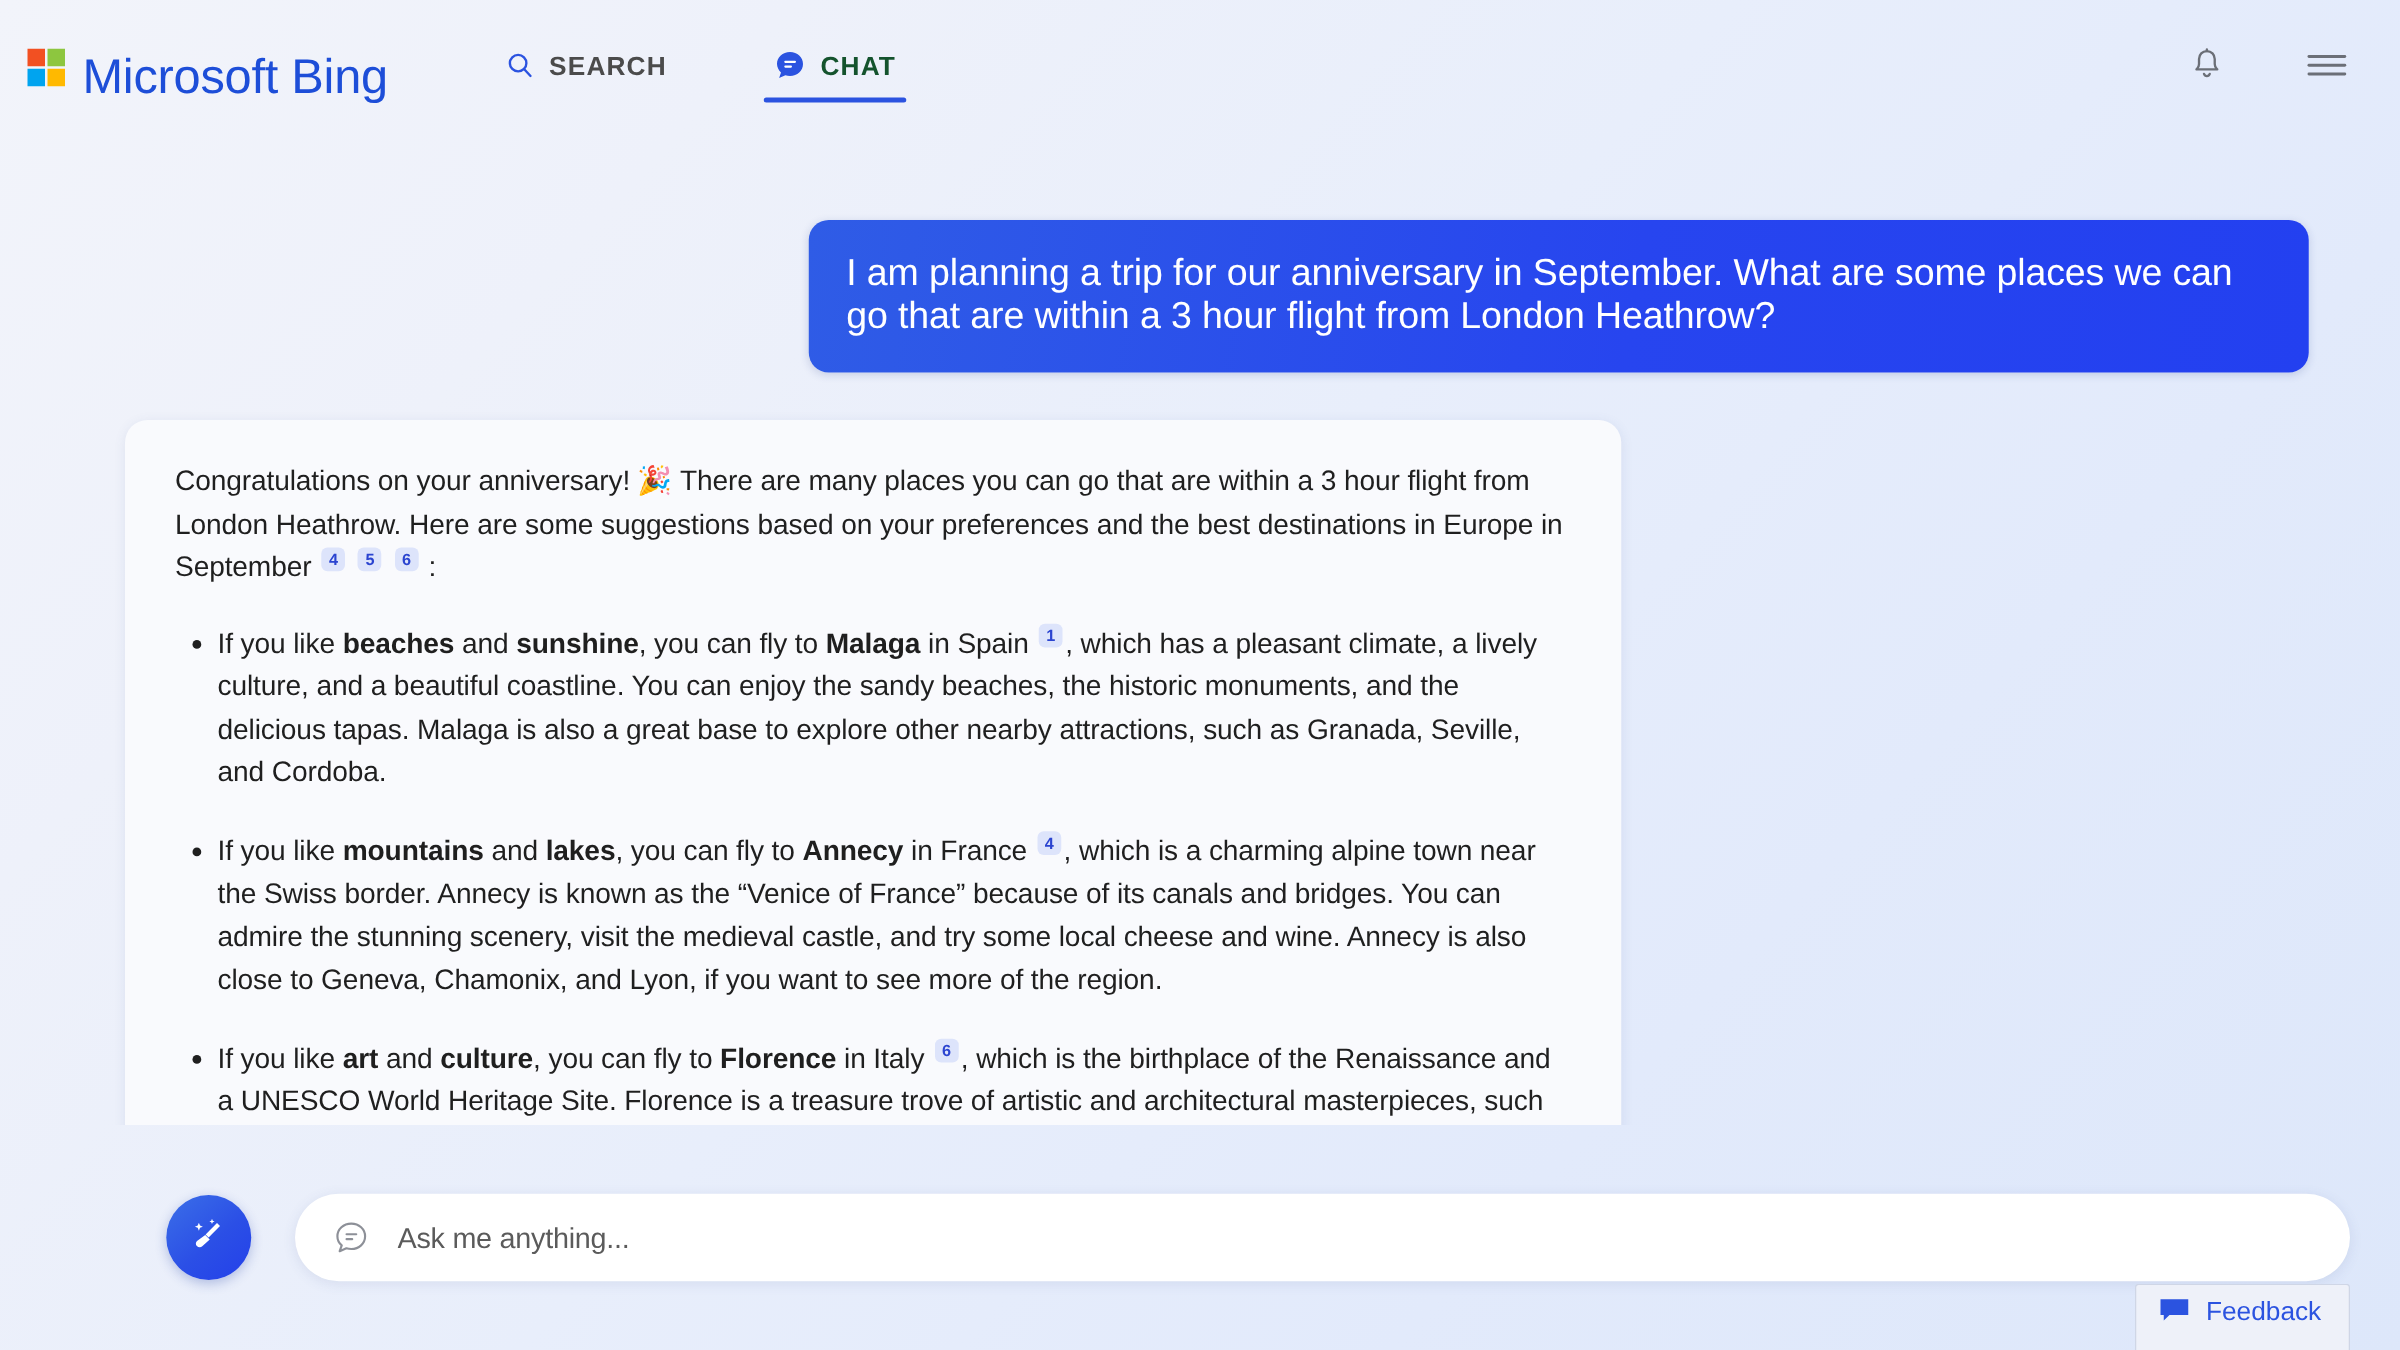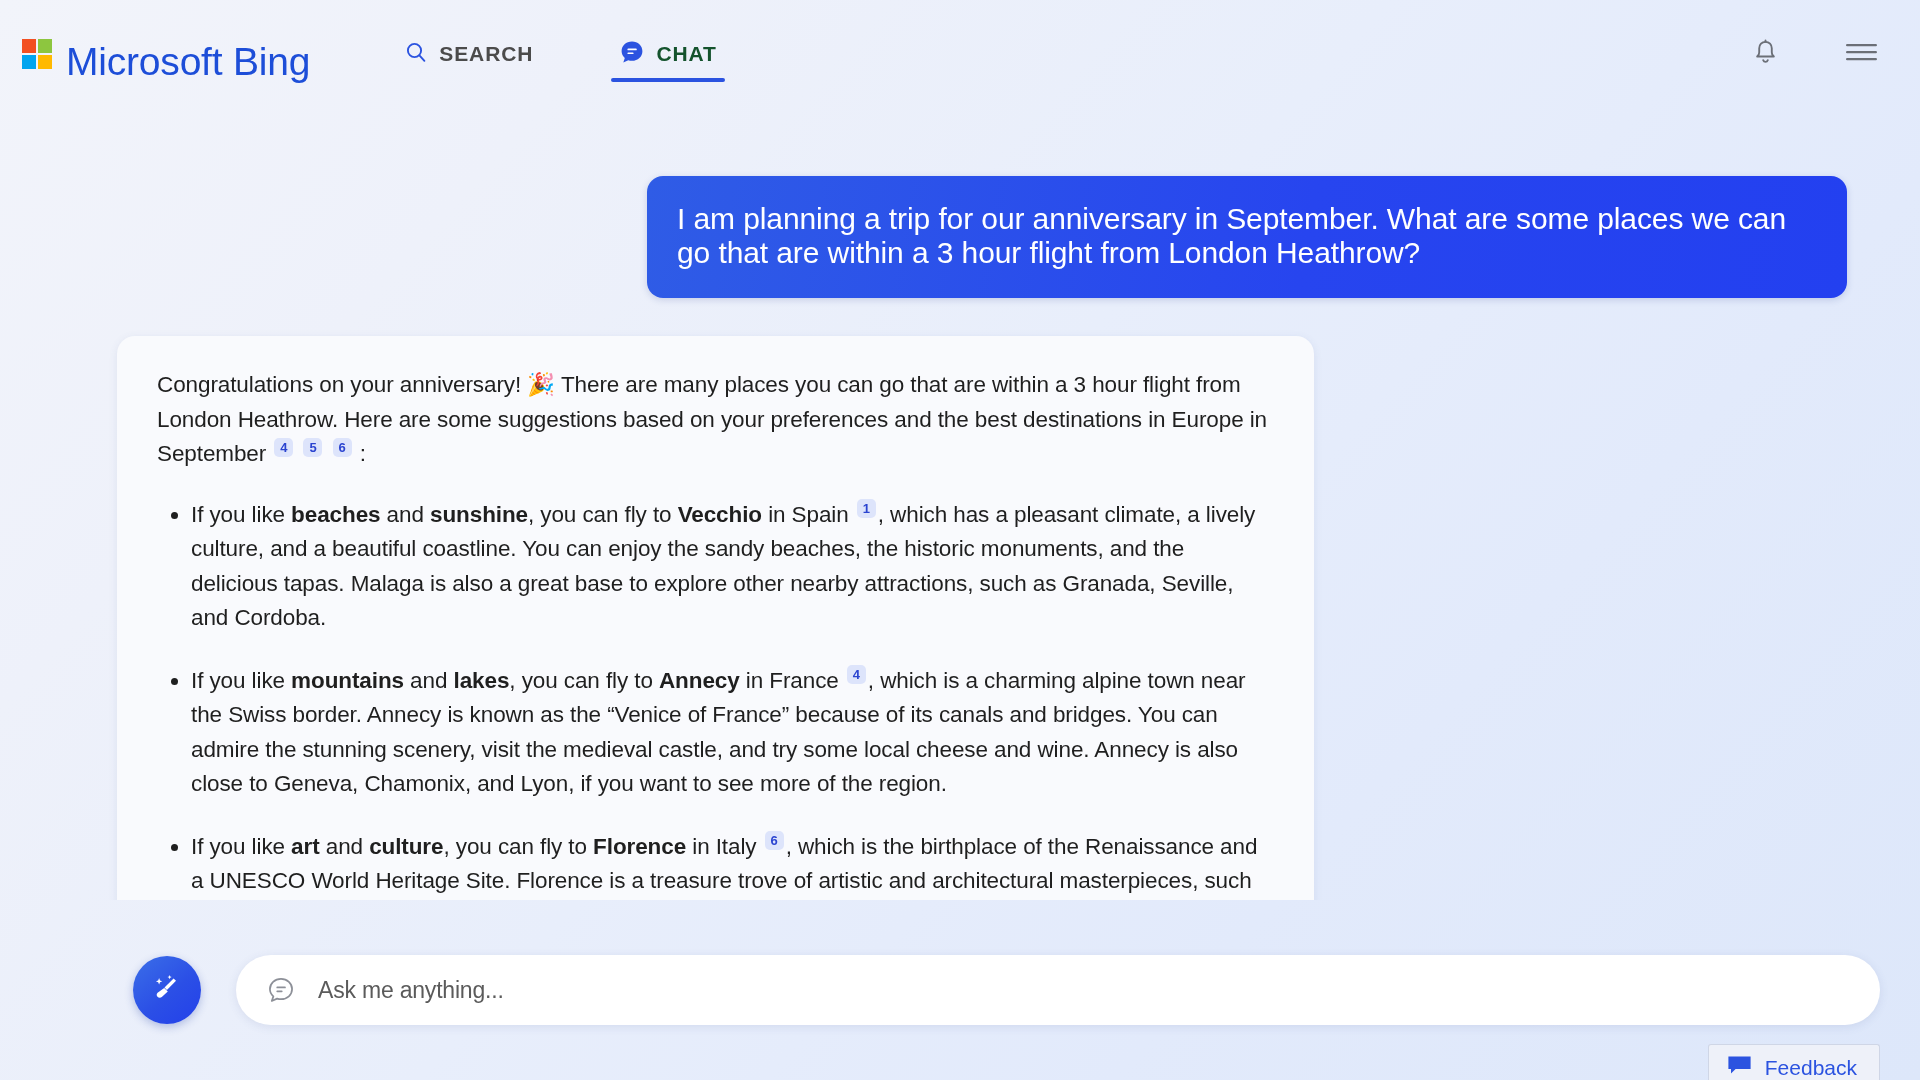--- a/index.html
+++ b/index.html
@@ -85,21 +85,20 @@
   .assistant-card {
     width: 1197px;
     background: #f9fafd;
     border-radius: 18px 18px 0 0;
     padding: 32px 40px 30px 40px;
     box-shadow: 0 2px 9px rgba(70,90,150,0.10);
     color: #1f1f1f;
     font-size: 22.5px;
     line-height: 34.5px;
     letter-spacing: -0.1px;
-    margin-left: 17px;
   }
   .assistant-card p { margin: 0; }
   .assistant-card ul { margin: 26px 0 0 0; padding-left: 34px; list-style: disc; }
   .assistant-card li { margin-bottom: 28px; }
   .assistant-card li:last-child { margin-bottom: 0; }
   .assistant-card b { font-weight: 700; }
 
   .cite {
     display: inline-block;
     background: #dde4fb;
@@ -149,22 +148,22 @@
   }
   .ask-input::placeholder { color: #5b5b5b; }
 
   
   .feedback {
     position: absolute; right: 40px; bottom: 0;
     background: #eef1f9;
     border: 1px solid #cfd6e6;
     border-bottom: none;
     border-radius: 3px 3px 0 0;
-    padding: 10px 22px 0 18px;
-    display: flex; align-items: center; gap: 13px;
+    padding: 10px 22px 16px 18px;
+    display: flex; gap: 13px;
     cursor: pointer;
   }
   .feedback-label { color: #2b53e0; font-size: 21px; }
 </style>
 </head>
 <body>
 
 <div class="header">
 
   <div class="brand">
@@ -239,21 +238,21 @@
         <span>Congratulations on your anniversary! 🎉 There are many places you can go that are within a 3 hour flight from London Heathrow. Here are some suggestions based on your preferences and the best destinations in Europe in September</span>
         <span class="cite">4</span>
         <span class="cite">5</span>
         <span class="cite">6</span>
         <span>:</span>
       </p>
 
       <ul>
 
         <li>
-          <span>If you like </span><b>beaches</b><span> and </span><b>sunshine</b><span>, you can fly to </span><b>Vecchio</b><span> in Spain</span>
+          <span>If you like </span><b>beaches</b><span> and </span><b>sunshine</b><span>, you can fly to </span><b>Malaga</b><span> in Spain</span>
           <span class="cite">1</span><span>, which has a pleasant climate, a lively culture, and a beautiful coastline. You can enjoy the sandy beaches, the historic monuments, and the delicious tapas. Malaga is also a great base to explore other nearby attractions, such as Granada, Seville, and Cordoba.</span>
         </li>
 
         <li>
           <span>If you like </span><b>mountains</b><span> and </span><b>lakes</b><span>, you can fly to </span><b>Annecy</b><span> in France</span>
           <span class="cite">4</span><span>, which is a charming alpine town near the Swiss border. Annecy is known as the “Venice of France” because of its canals and bridges. You can admire the stunning scenery, visit the medieval castle, and try some local cheese and wine. Annecy is also close to Geneva, Chamonix, and Lyon, if you want to see more of the region.</span>
         </li>
 
         <li>
           <span>If you like </span><b>art</b><span> and </span><b>culture</b><span>, you can fly to </span><b>Florence</b><span> in Italy</span>

